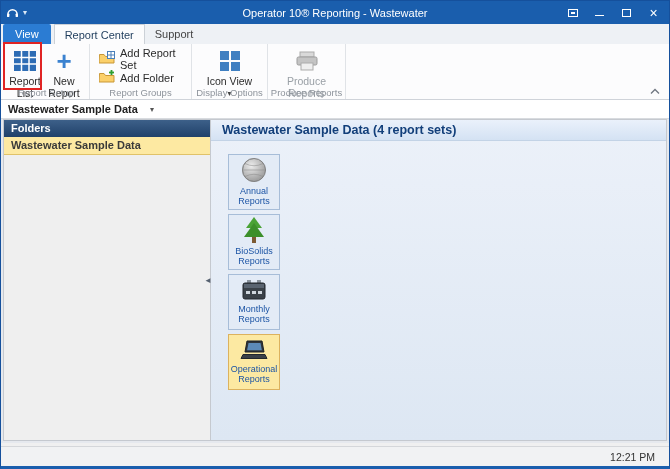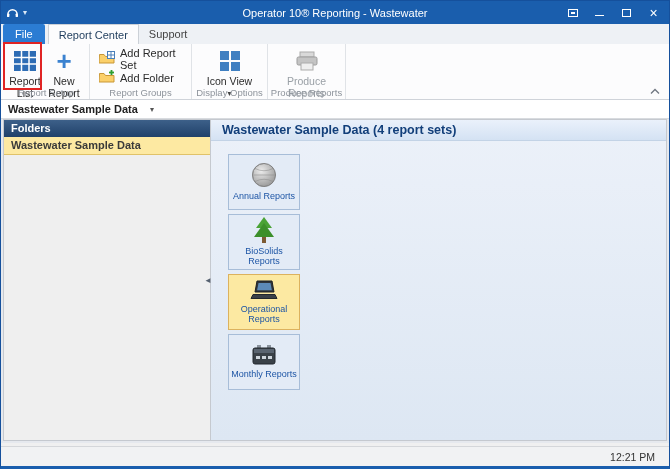--- a/index.html
+++ b/index.html
@@ -46,21 +46,21 @@
   .foldercombo .val { font-weight:bold; color:#222; font-size:11px; }
   
   .content { position:absolute; top:118px; left:0; right:0; bottom:23px; background:#e6e9ee; }
   .folders-panel { position:absolute; top:0; left:2px; width:228px; bottom:2px; background:#efefef; border:1px solid #c5c9cf; }
   .folders-header { height:17px; background:linear-gradient(#3d6089,#20416a); color:#fff; font-weight:bold; font-size:11px; padding:2px 7px; }
   .folder-item { height:18px; padding:2px 7px; font-size:11px; color:#3a3a3a; }
   .folder-item.selected { background:#fde9a2; border-bottom:1px solid #e0c269; font-weight:bold; }
   .splitter-arrow { position:absolute; left:203px; top:158px; font-size:8px; color:#566170; z-index:5; line-height:1; }
   .main-panel { position:absolute; top:0; left:209px; right:2px; bottom:2px; border:1px solid #c5c9cf; background:linear-gradient(#ecf1f9,#dde7f3); }
   .main-header { height:21px; background:linear-gradient(#eaf1fb,#d4e2f3); border-bottom:1px solid #c3d3e6; color:#123f7a; font-weight:bold; font-size:12.5px; padding:3px 11px; }
-  .tiles { position:absolute; top:34px; left:17px; width:72px; display:flex; flex-direction:column; gap:4px; }
+  .tiles { position:absolute; top:34px; left:17px; width:52px; display:flex; flex-direction:column; gap:4px; }
   .tile { height:56px; border:1px solid #a7bdd8; background:#e3ebf6; display:flex; flex-direction:column; align-items:center; justify-content:center; gap:2px; }
   .tile.selected { background:#fce9a2; border-color:#dcb25e; }
   .tile-label { font-size:9px; color:#1d55a5; text-align:center; line-height:1.08; padding:0 2px; }
   
   .statusbar { position:absolute; left:0; right:0; bottom:0; height:20px; background:#f1f2f3; border-top:1px solid #d5d7da; display:flex; align-items:center; justify-content:flex-end; padding-right:14px; color:#333; font-size:10.5px;padding-left:16px; }
   
   .annotation { position:absolute; left:2px; top:41px; width:39px; height:48px; border:2px solid #e02424; z-index:30; pointer-events:none; }
 </style>
 </head>
 <body>
@@ -87,21 +87,21 @@
       <div class="winbtn">
           <span class="ic-max"></span>
         </div>
       <div class="winbtn">
           <span class="ic-close">×</span>
         </div>
     </div>
   </div>
 
   <div class="tabrow">
-    <div class="tab file">File</div>
+    <div class="tab file">View</div>
     <div class="tab active">Report Center</div>
     <div class="tab">Support</div>
   </div>
 
   <div class="ribbon">
 
     <div class="rgroup">
       <div class="btn-big narrow">
         <span class="bicon">
           <svg width="22" height="20">
@@ -231,48 +231,48 @@
           <span>
             <svg width="22" height="26">
                 <polygon points="11,0 19,11 3,11" fill="#4aa336"></polygon>
                 <polygon points="11,6 21,20 1,20" fill="#3c8f2b"></polygon>
                 <rect x="9" y="20" width="4" height="6" fill="#7d5a33"></rect>
               </svg>
           </span>
           <span class="tile-label">BioSolids Reports</span>
         </div>
 
-        <div class="tile selected">
-          <span>
-            <svg width="28" height="21">
-                <path d="M7 1 h15 l2 11 h-19 z" fill="#2f343b" stroke="#1d2126"></path>
-                <path d="M8.5 3 h12 l1.4 7.2 h-14.8 z" fill="#5c8ab8"></path>
-                <path d="M3 14.5 h22 l2 4 h-26 z" fill="#3a4047" stroke="#23282e"></path>
-              </svg>
-          </span>
-          <span class="tile-label">Operational Reports</span>
-        </div>
-
         <div class="tile">
           <span>
             <svg width="26" height="22">
                 <rect x="6" y="1" width="4" height="5" fill="#8b949e"></rect>
                 <rect x="16" y="1" width="4" height="5" fill="#8b949e"></rect>
                 <rect x="2" y="4" width="22" height="16" rx="2" fill="#3a4148" stroke="#23282e"></rect>
                 <rect x="3" y="5" width="20" height="4" fill="#5a6470"></rect>
                 <g fill="#cfd6dd">
                   <rect x="5" y="12" width="4" height="3"></rect>
                   <rect x="11" y="12" width="4" height="3"></rect>
                   <rect x="17" y="12" width="4" height="3"></rect>
                 </g>
               </svg>
           </span>
           <span class="tile-label">Monthly Reports</span>
         </div>
 
+        <div class="tile selected">
+          <span>
+            <svg width="28" height="21">
+                <path d="M7 1 h15 l2 11 h-19 z" fill="#2f343b" stroke="#1d2126"></path>
+                <path d="M8.5 3 h12 l1.4 7.2 h-14.8 z" fill="#5c8ab8"></path>
+                <path d="M3 14.5 h22 l2 4 h-26 z" fill="#3a4047" stroke="#23282e"></path>
+              </svg>
+          </span>
+          <span class="tile-label">Operational Reports</span>
+        </div>
+
       </div>
     </div>
   </div>
 
   <div class="statusbar">
     <span>12:21 PM</span>
   </div>
 
   <div class="annotation"></div>
 

